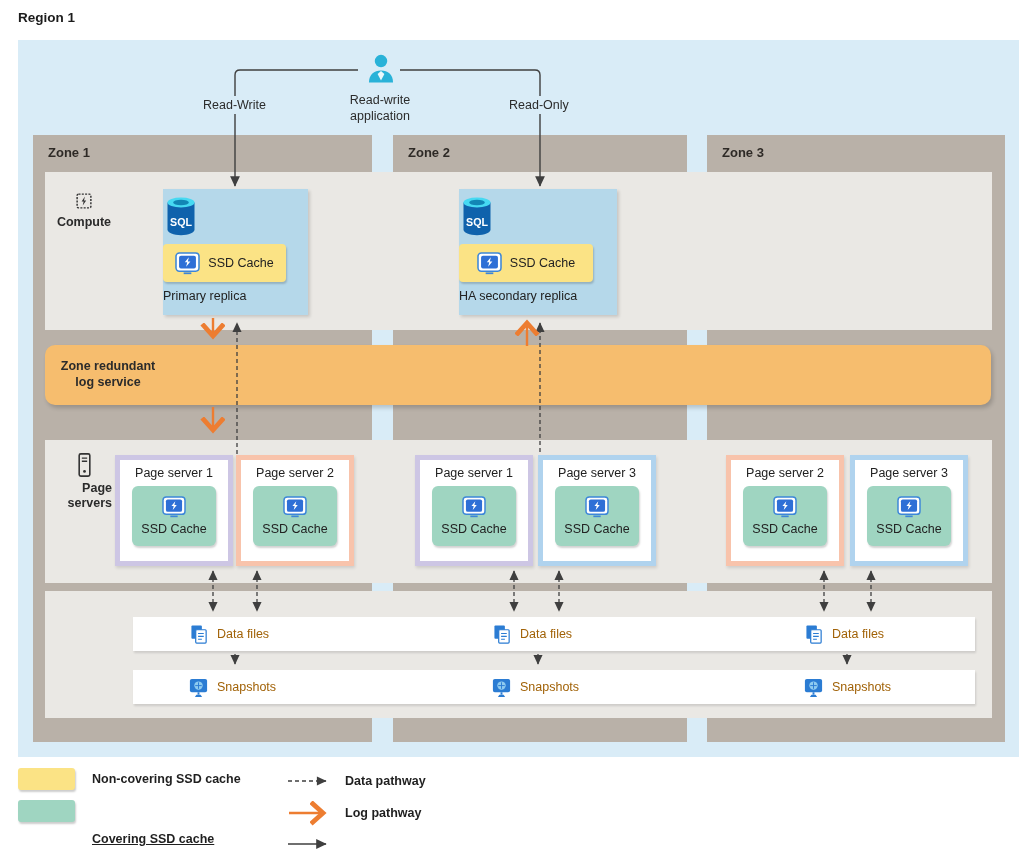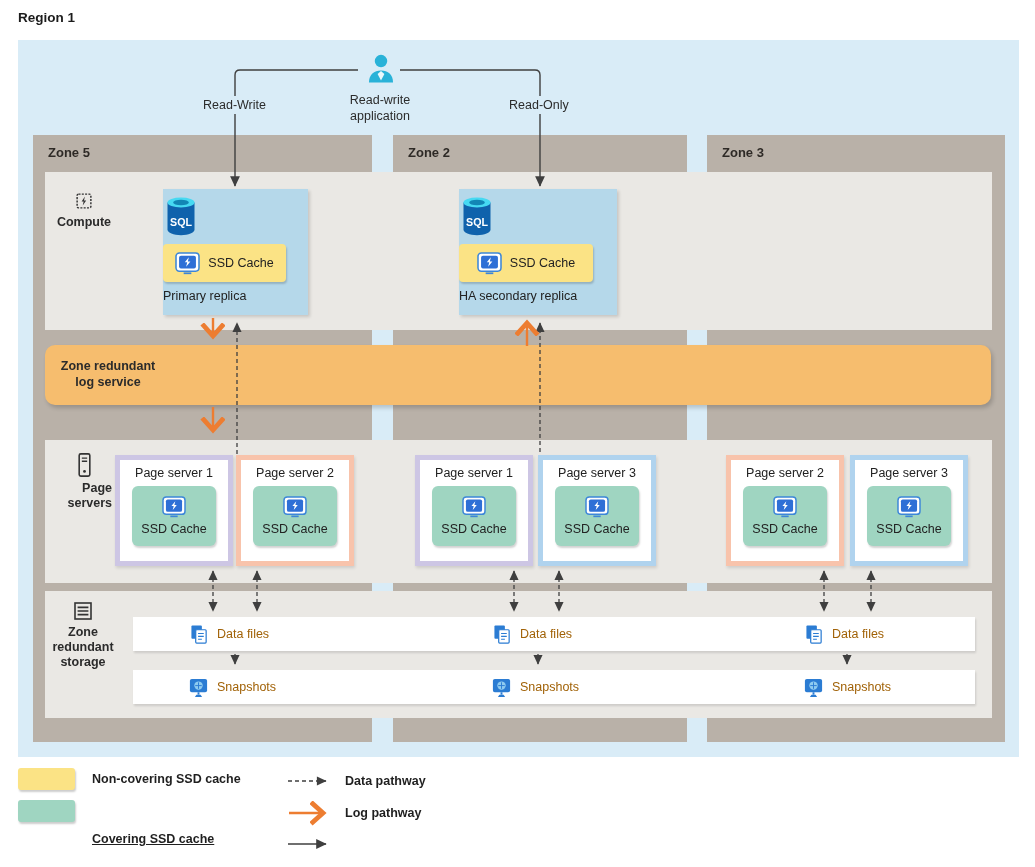--- a/index.html
+++ b/index.html
@@ -60,21 +60,21 @@
 
 <div id="stage">
 
   <div class="abs region-title">Region 1</div>
 
   <div class="abs region"></div>
 
   <div class="abs zone-col" style="left:33px;width:339px;"></div>
   <div class="abs zone-col" style="left:393px;width:294px;"></div>
   <div class="abs zone-col" style="left:707px;width:298px;"></div>
-  <div class="abs zone-name" style="left:48px;">Zone 5</div>
+  <div class="abs zone-name" style="left:48px;">Zone 1</div>
   <div class="abs zone-name" style="left:408px;">Zone 2</div>
   <div class="abs zone-name" style="left:722px;">Zone 3</div>
 
   <div class="abs band compute"></div>
   <div class="abs band pages"></div>
   <div class="abs band storage"></div>
 
   <div class="abs row-label" style="left:56px;top:190px;width:56px;">
     <svg width="22" height="22" viewBox="0 0 24 24">
       <rect x="4.5" y="4.5" width="15" height="15" rx="1.5" fill="none" stroke="#333" stroke-width="1.6" stroke-dasharray="2.2 1.4"></rect>
@@ -199,27 +199,20 @@
       <svg width="24" height="22" viewBox="0 0 26 24">
         <rect x="1" y="1" width="24" height="19" rx="3.5" fill="#fff" stroke="#3c86d8" stroke-width="1.6"></rect>
         <rect x="4.2" y="3.8" width="17.6" height="13.4" rx="2" fill="#2e6fd6"></rect>
         <path d="M14.4 5.6 l-4.2 5.2 h2.5 l-1.1 4.6 4.4 -5.6 h-2.6 z" fill="#fff"></path>
         <path d="M9 22.2 h8" stroke="#3c86d8" stroke-width="1.8"></path>
       </svg>
       <span>SSD Cache</span>
     </div>
   </div>
 
-  <div class="abs row-label" style="left:50px;top:600px;width:66px;">
-    <svg width="22" height="22" viewBox="0 0 22 22">
-      <rect x="3" y="3" width="16" height="16" fill="none" stroke="#333" stroke-width="1.6"></rect>
-      <path d="M5.6 7.4 h10.8 M5.6 11 h10.8 M5.6 14.6 h10.8" stroke="#333" stroke-width="1.7"></path>
-    </svg>
-    <span>Zone redundant storage</span>
-  </div>
 
   <div class="abs white-bar" style="top:617px;height:34px;">
     <div class="bar-item" style="left:57px;">
       <svg width="19" height="21" viewBox="0 0 20 22">
         <rect x="1.5" y="1.5" width="11" height="14" rx="1" fill="#2b7cd3"></rect>
         <rect x="6" y="6" width="11" height="14" rx="1" fill="#fff" stroke="#2b7cd3" stroke-width="1.3"></rect>
         <path d="M8.5 10 h6 M8.5 13 h6 M8.5 16 h4" stroke="#2b7cd3" stroke-width="1.2"></path>
       </svg>
       <span>Data files</span>
     </div>

